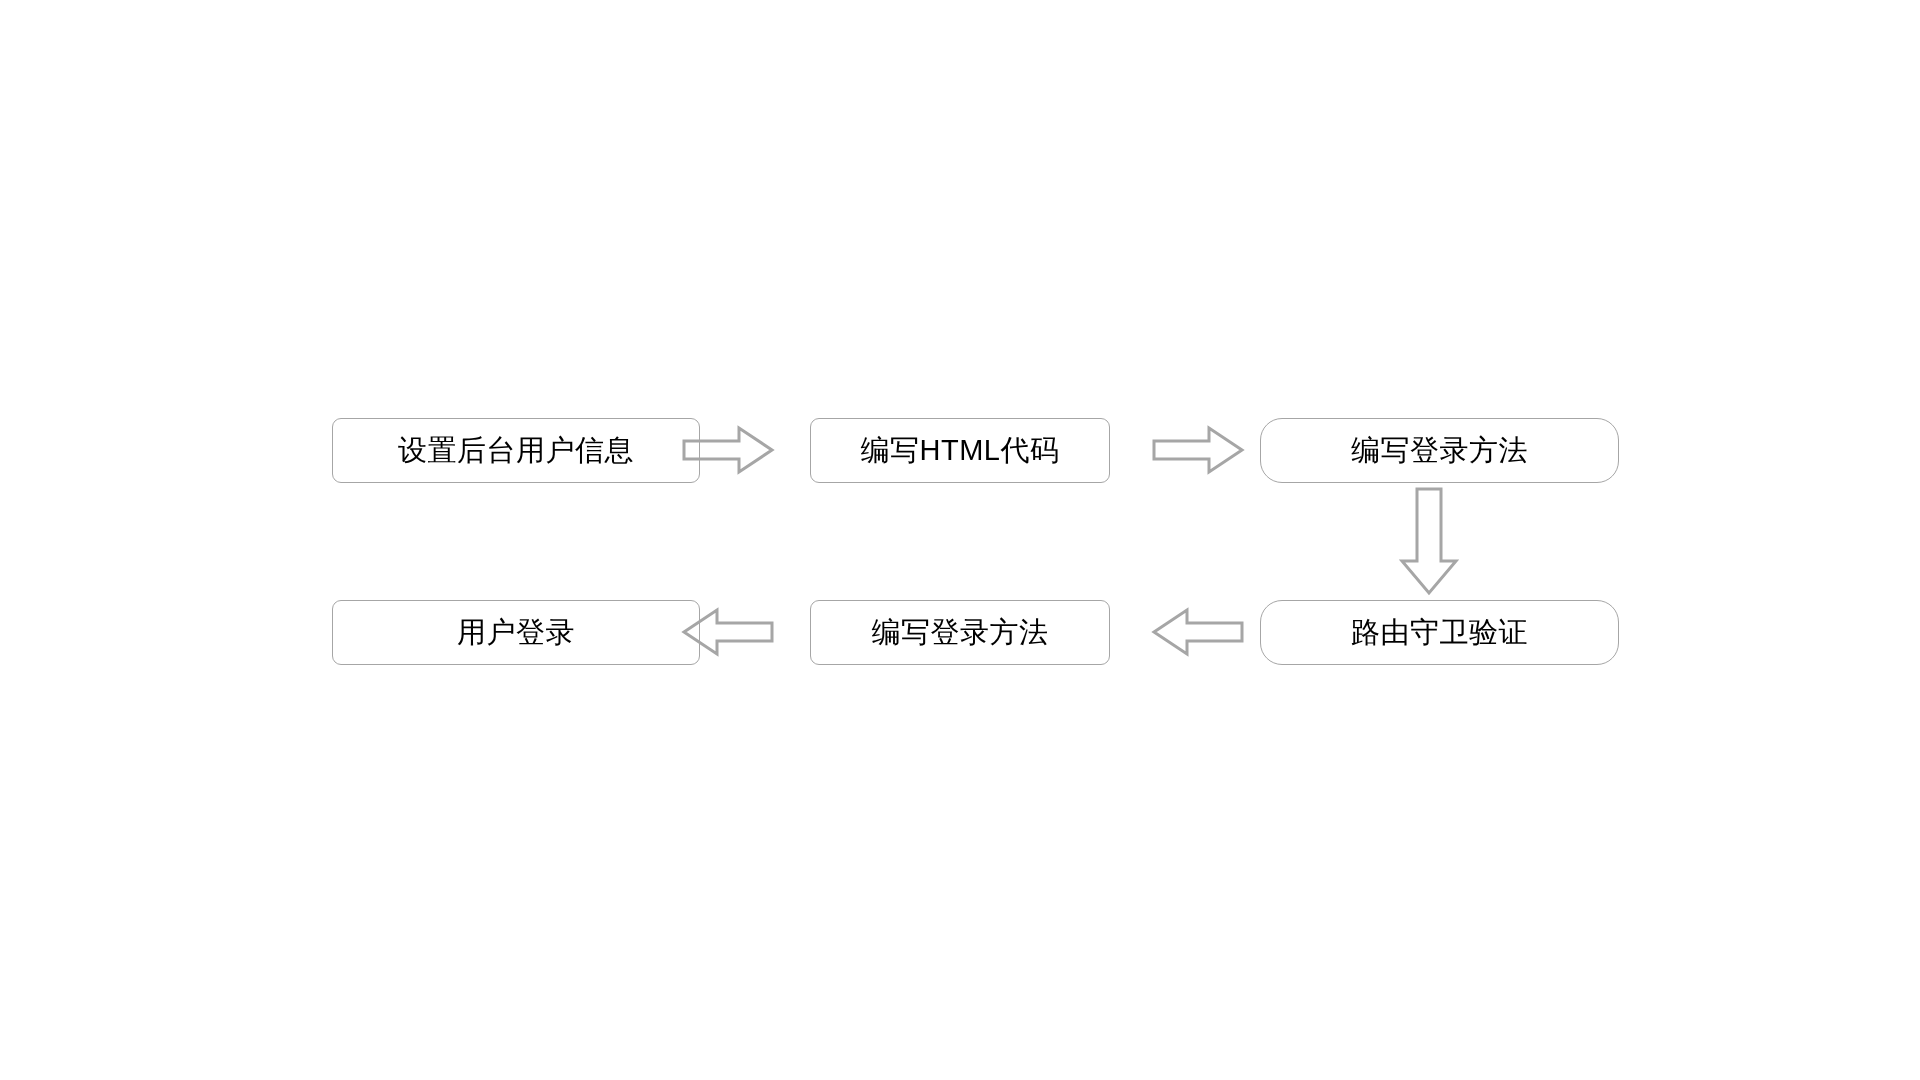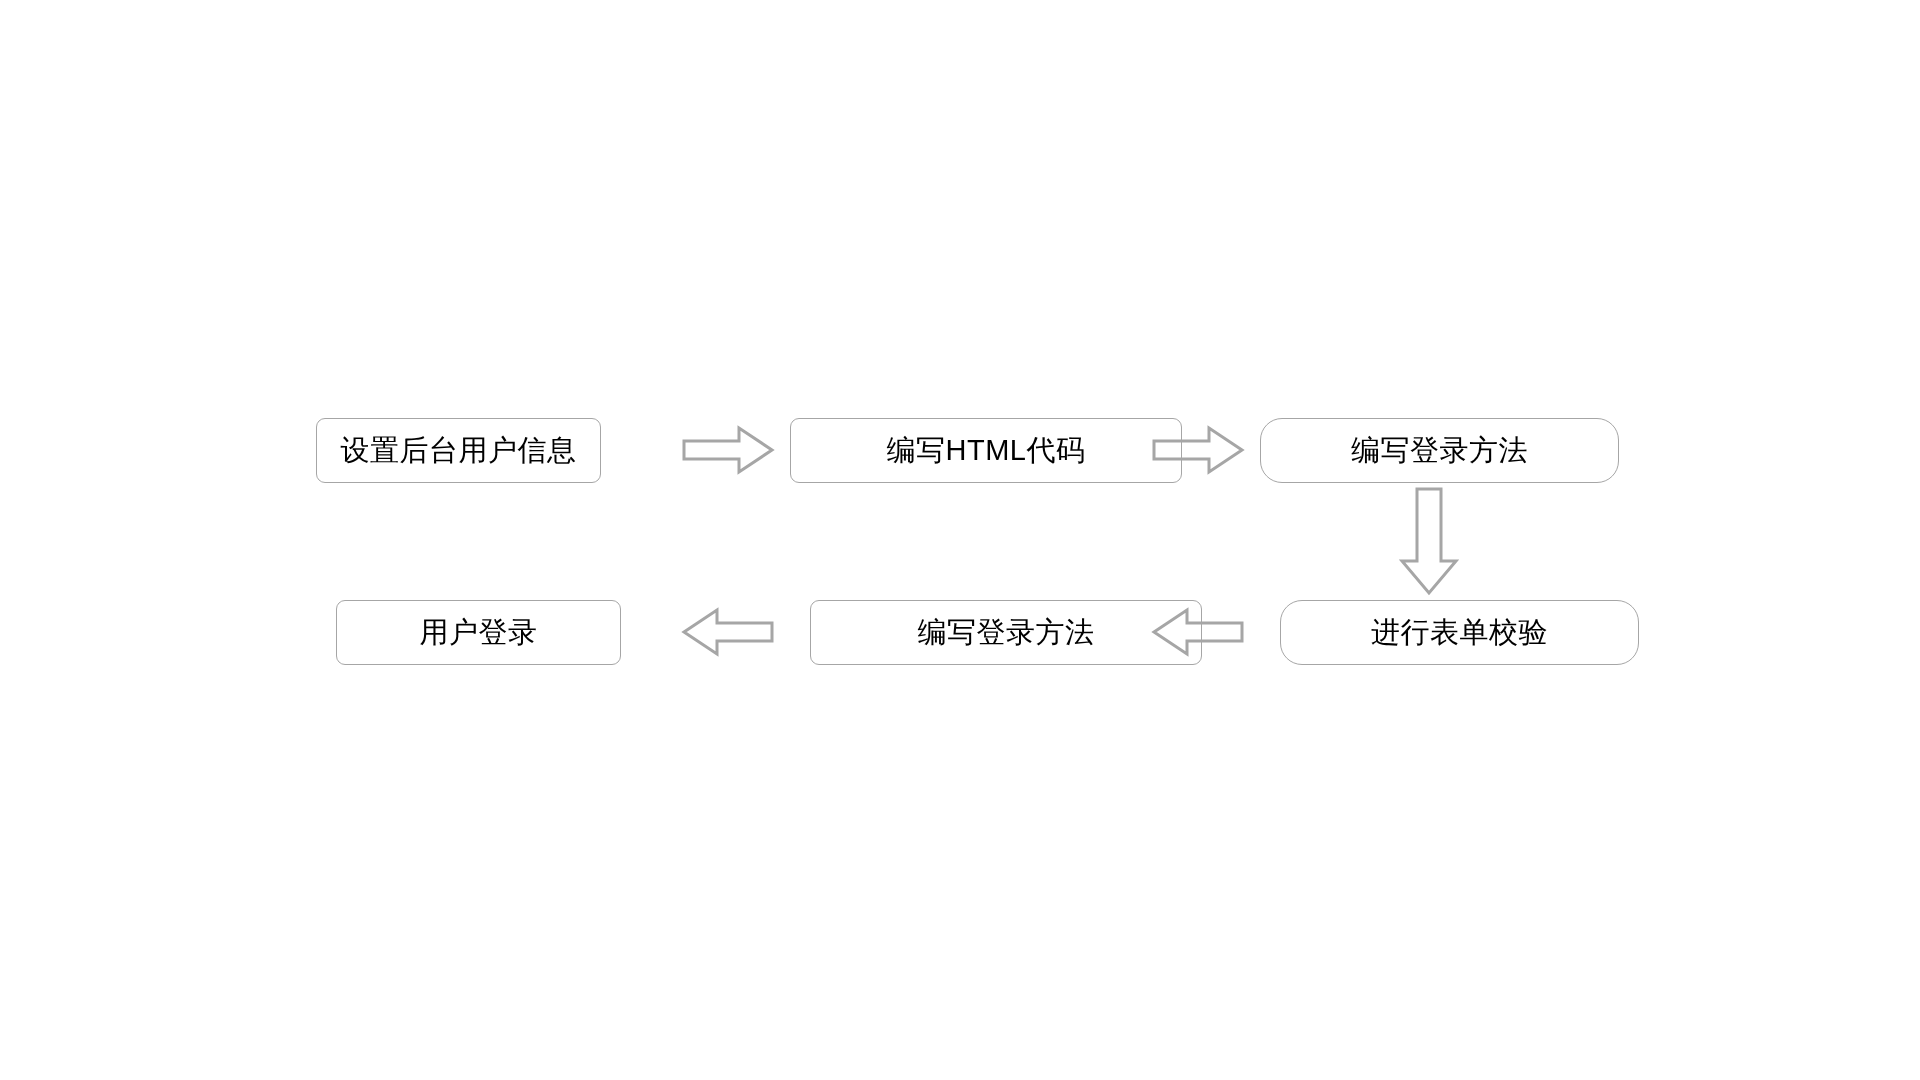--- a/index.html
+++ b/index.html
@@ -44,24 +44,24 @@
   .node-label {
     display: block;
     color: #000000;
     font-size: 29px;
     line-height: 1;
     white-space: nowrap;
   }
 
   
   .row-top    { top: 418px; height: 65px; }
-  .row-bottom { top: 600px; height: 65px; margin-left: 20px; }
+  .row-bottom { top: 600px; height: 65px; }
 
-  .col-1 { left: 316px;  width: 285px; }
-  .col-2 { left: 790px;  width: 392px; }
+  .col-1 { left: 332px;  width: 368px; }
+  .col-2 { left: 810px;  width: 300px; }
   .col-3 { left: 1260px; width: 359px; border-radius: 22px; }
 
   
   .arrow {
     position: absolute;
     pointer-events: none;
   }
   .arrow svg {
     display: block;
     overflow: visible;
@@ -135,16 +135,16 @@
     <span class="node-label">编写登录方法</span>
   </div>
 
   <div class="arrow arrow-h arrow-l1">
     <svg width="92" height="52" viewBox="0 0 92 52">
       <path class="arrow-shape" d="M 90 17 L 35 17 L 35 4 L 2 26 L 35 48 L 35 35 L 90 35 Z"></path>
     </svg>
   </div>
 
   <div class="node row-bottom col-3">
-    <span class="node-label">进行表单校验</span>
+    <span class="node-label">路由守卫验证</span>
   </div>
 
 </div>
 
 </body></html>

